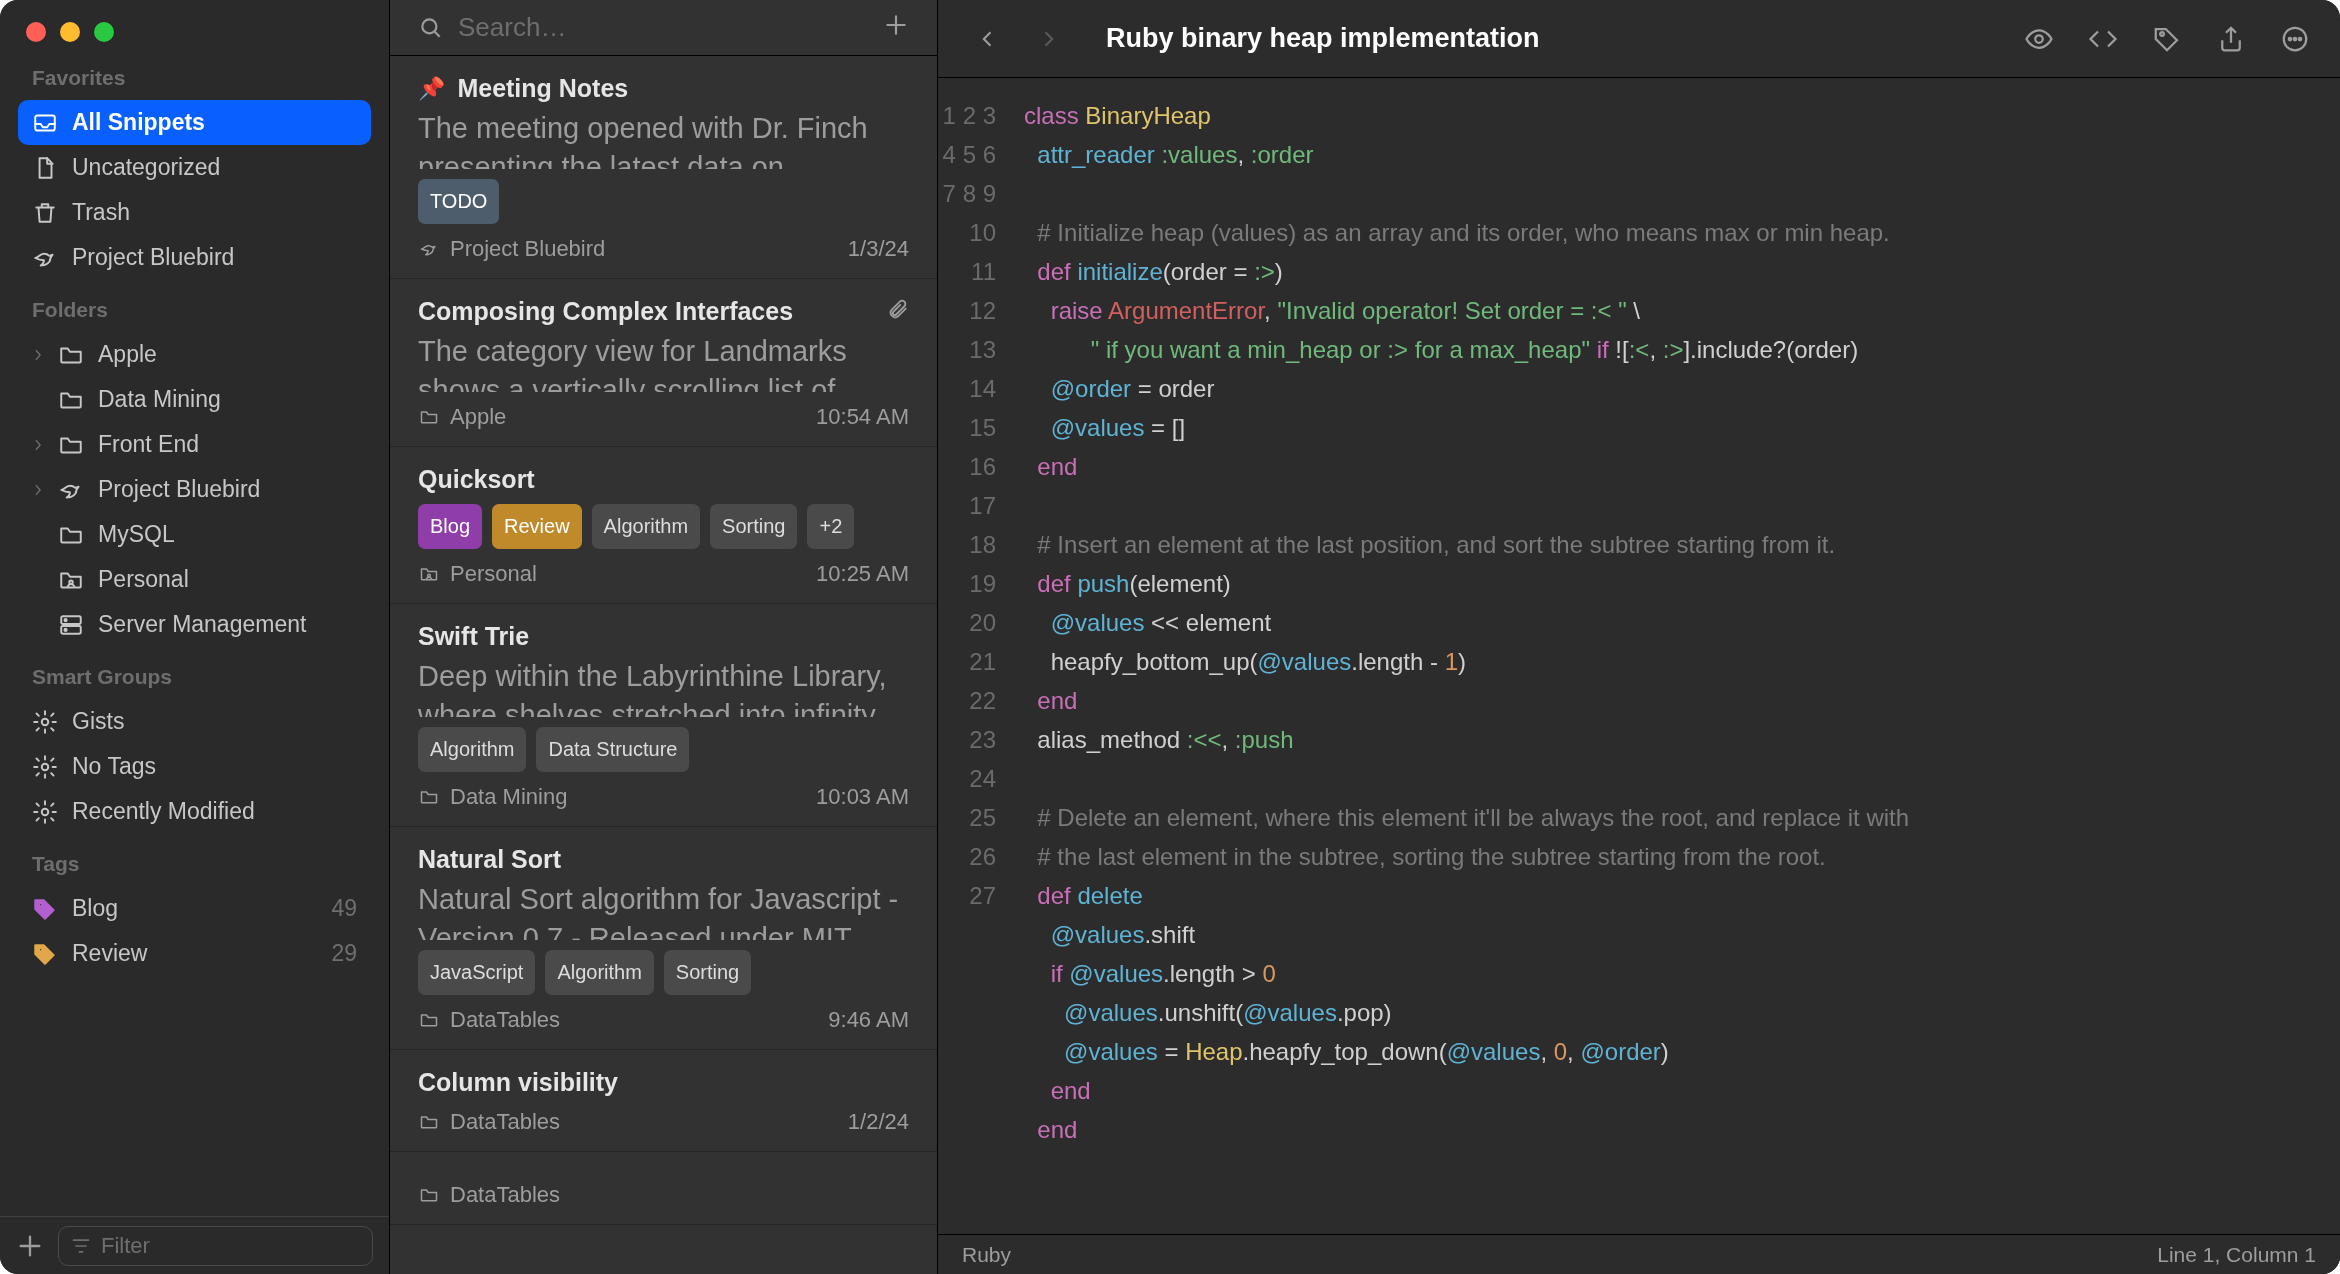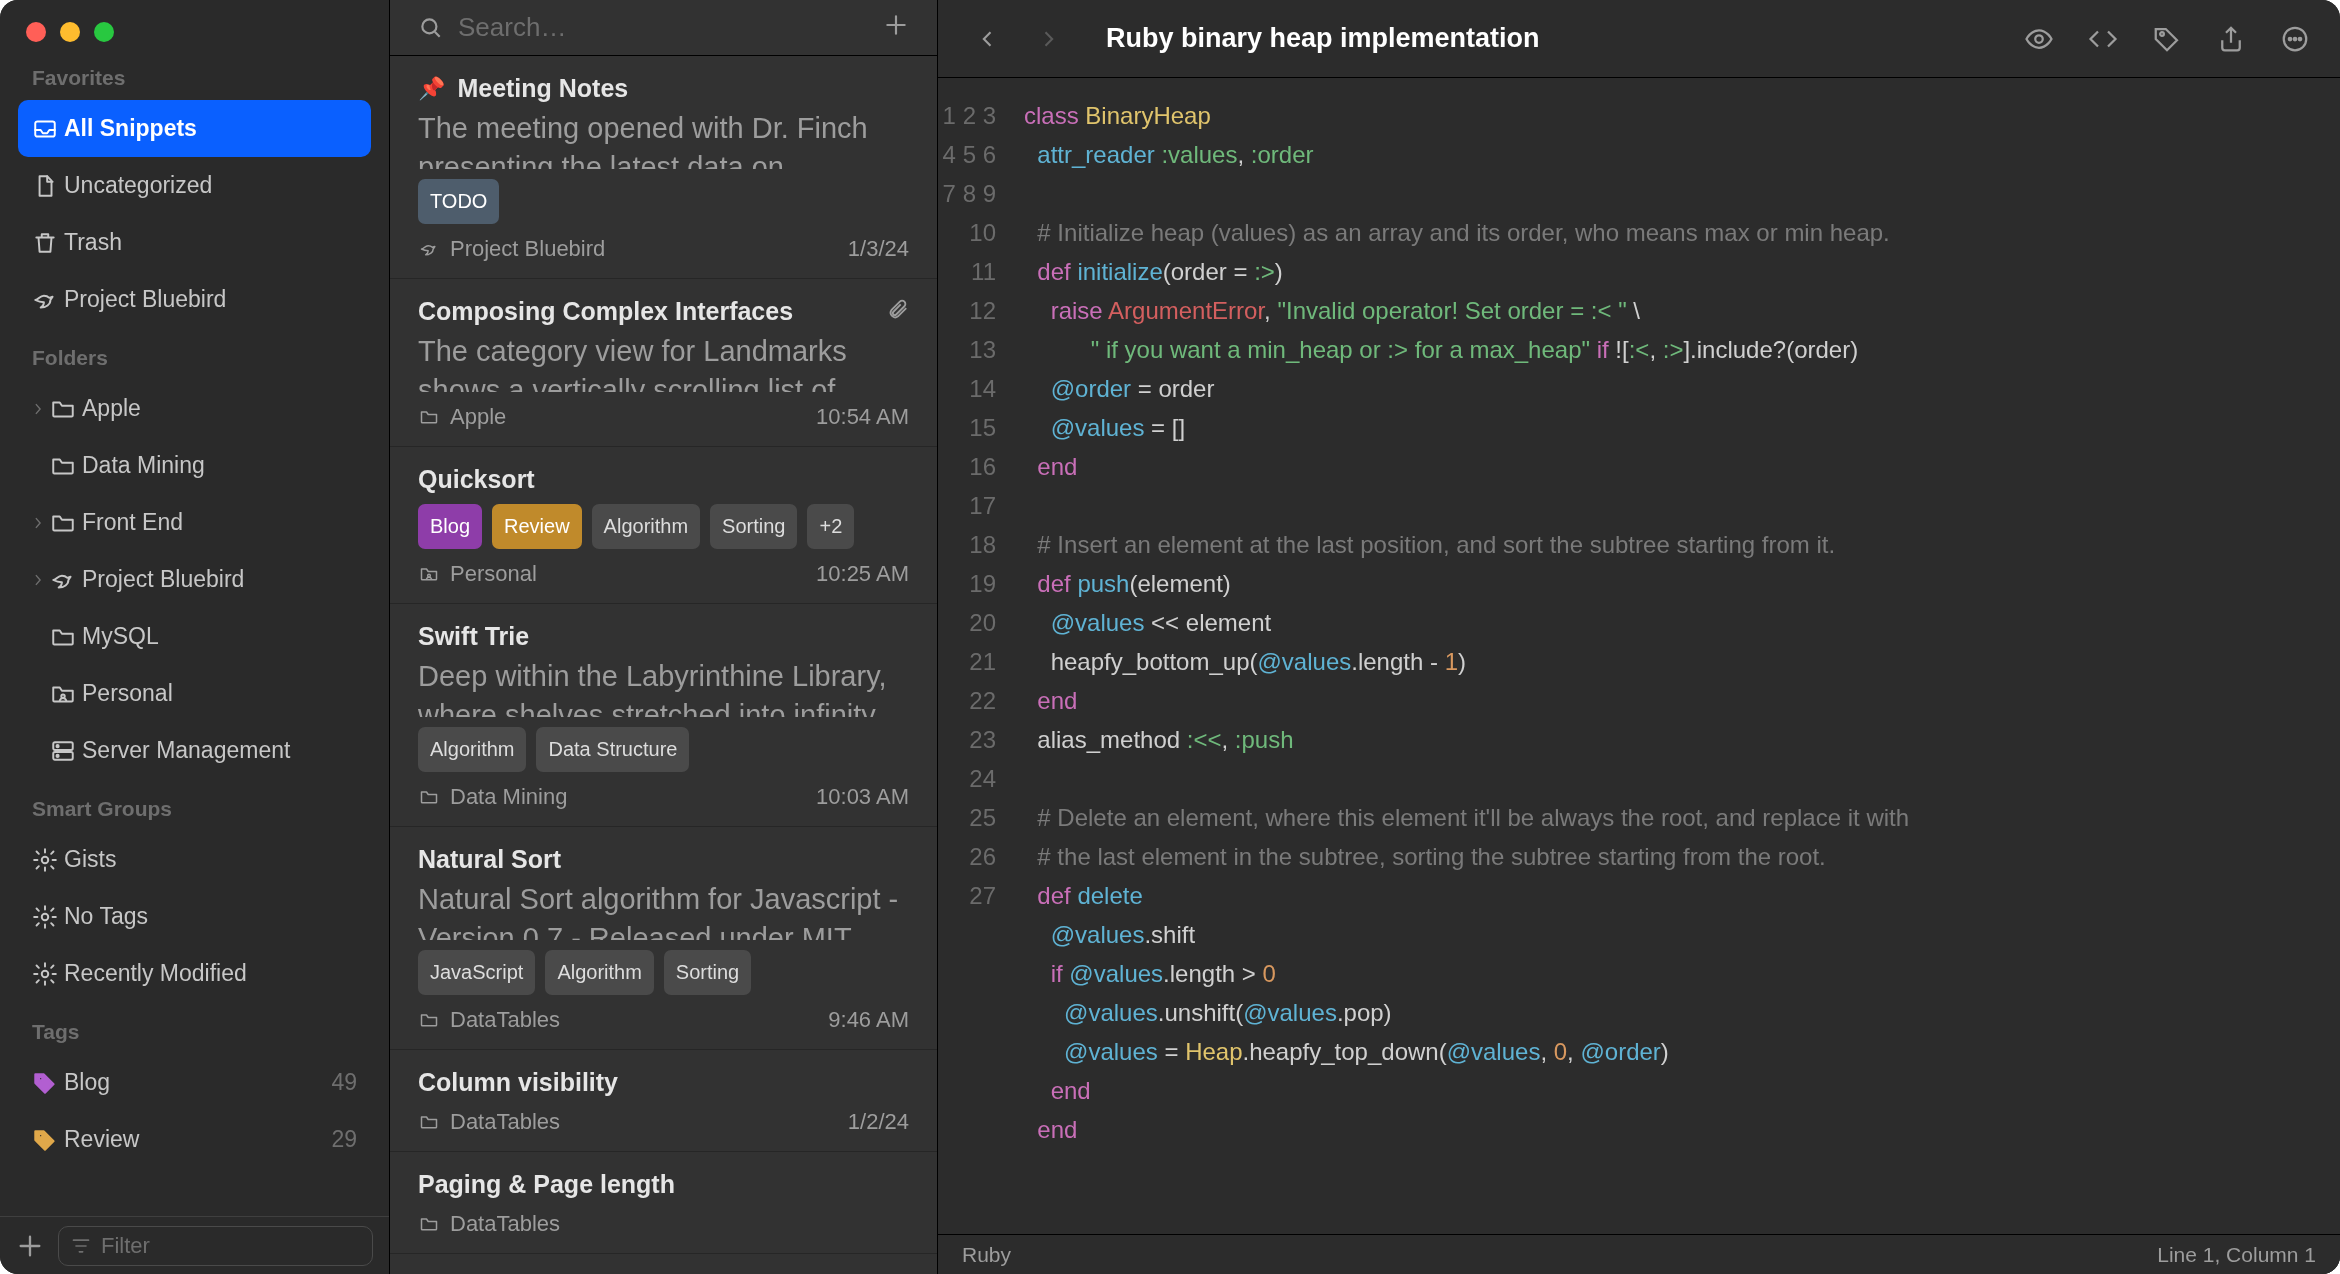--- a/index.html
+++ b/index.html
@@ -41,22 +41,22 @@
   .traffic span{width:20px;height:20px;border-radius:50%}
   .tl-close{background:#ff5f57}
   .tl-min{background:#febc2e}
   .tl-max{background:#28c840}
 
   .side-scroll{flex:1;overflow:hidden;padding:6px 18px 0 18px}
   .side-section-title{color:var(--text-3);font-size:21px;font-weight:600;padding:18px 14px 10px 14px}
   .side-section-title.first{padding-top:0}
 
   .nav-item{
-    display:flex;align-items:center;gap:6px;
-    padding:15px 14px;border-radius:10px;
+    display:flex;align-items:center;gap:14px;
+    padding:9px 14px;border-radius:10px;
     color:var(--text-1);cursor:default;
   }
   .nav-item.selected{background:var(--sel);color:#fff;font-weight:600}
   .nav-item .cheek{width:12px;display:flex;justify-content:center;align-items:center;color:var(--text-3)}
   .nav-item .cheek svg{width:10px;height:14px}
   .nav-item .ic{width:26px;height:26px;display:flex;align-items:center;justify-content:center;color:inherit}
   .nav-item.selected .ic{color:#fff}
   .nav-item .ic svg{width:26px;height:26px;stroke:currentColor;fill:none;stroke-width:1.8}
   .nav-item .count{margin-left:auto;color:var(--text-3);font-size:23px}
 
@@ -484,23 +484,20 @@
             <span class="loc">
               <svg viewBox="0 0 24 24" stroke="currentColor" fill="none" stroke-width="1.8" stroke-linejoin="round" stroke-linecap="round">
                 <path d="M3 6h6l2 3h10v9a1 1 0 01-1 1H4a1 1 0 01-1-1V6z"></path>
               </svg>
               <span>DataTables</span>
             </span>
             <span>1/2/24</span>
           </div>
         </div>
         <div class="card">
-          <div class="title-row">
-            <h3>Paging &amp; Page length</h3>
-          </div>
           <div class="meta">
             <span class="loc">
               <svg viewBox="0 0 24 24" stroke="currentColor" fill="none" stroke-width="1.8" stroke-linejoin="round" stroke-linecap="round">
                 <path d="M3 6h6l2 3h10v9a1 1 0 01-1 1H4a1 1 0 01-1-1V6z"></path>
               </svg>
               <span>DataTables</span>
             </span>
             <span></span>
           </div>
         </div>

